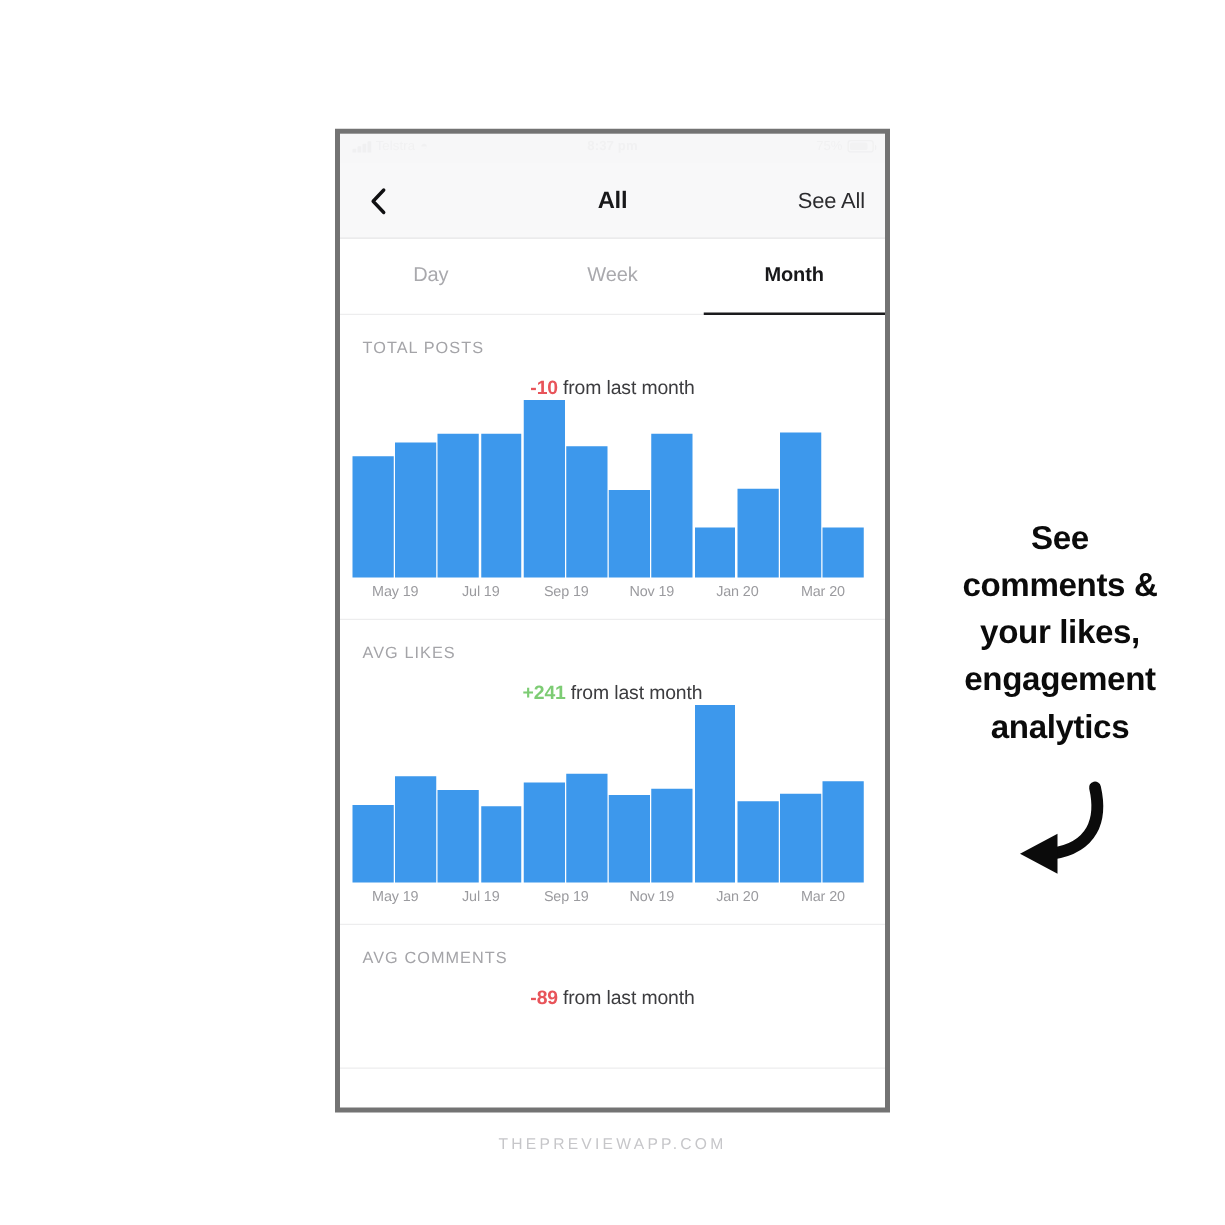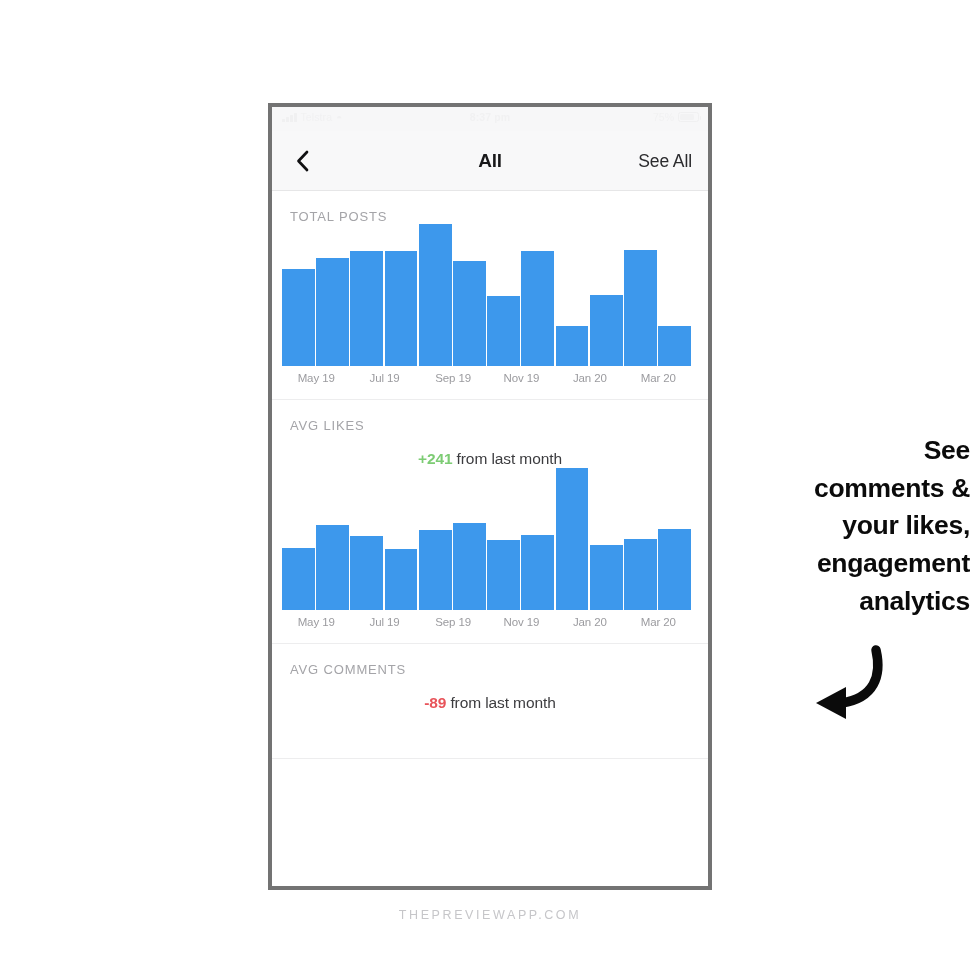--- a/index.html
+++ b/index.html
@@ -239,23 +239,23 @@
   }
   .axis span.wide {
     flex: 2;
     margin-right: -1.5px;
   }
 
   
   #callout {
     position: absolute;
     left: 726px;
-    top: 432px;
+    top: 412px;
     width: 244px;
-    text-align: right;
+    text-align: center;
   }
   #callout .headline {
     font-size: 26.5px;
     font-weight: bold;
     color: #0b0b0b;
     line-height: 1.42;
     letter-spacing: -0.3px;
   }
   #callout .arrow {
     margin-top: 22px;
@@ -304,23 +304,31 @@
   <div class="navbar">
     <div class="nav-back">
       <svg width="13" height="22" viewBox="0 0 13 22">
         <polyline points="11,2 2.5,11 11,20" fill="none" stroke="#101012" stroke-width="2.7" stroke-linecap="round" stroke-linejoin="round"></polyline>
       </svg>
     </div>
     <div class="nav-title">All</div>
     <div class="nav-action">See All</div>
   </div>
 
+  <div class="tabs">
+    <div class="tab">Day</div>
+    <div class="tab">Week</div>
+    <div class="tab active">Month</div>
+  </div>
 
   <div class="card">
     <div class="card-title">TOTAL POSTS</div>
+    <div class="card-delta">
+      <span class="dv neg">-10</span><span>from last month</span>
+    </div>
     <div class="chart">
       <div class="bars">
           <div class="bar" title="May 19: 68" style="height: 68%; background: rgb(61, 152, 236);"></div>
           <div class="bar" title="Jun 19: 76" style="height: 76%; background: rgb(61, 152, 236);"></div>
           <div class="bar" title="Jul 19: 81" style="height: 81%; background: rgb(61, 152, 236);"></div>
           <div class="bar" title="Aug 19: 81" style="height: 81%; background: rgb(61, 152, 236);"></div>
           <div class="bar" title="Sep 19: 100" style="height: 100%; background: rgb(61, 152, 236);"></div>
           <div class="bar" title="Oct 19: 74" style="height: 74%; background: rgb(61, 152, 236);"></div>
           <div class="bar" title="Nov 19: 49" style="height: 49%; background: rgb(61, 152, 236);"></div>
           <div class="bar" title="Dec 19: 81" style="height: 81%; background: rgb(61, 152, 236);"></div>

